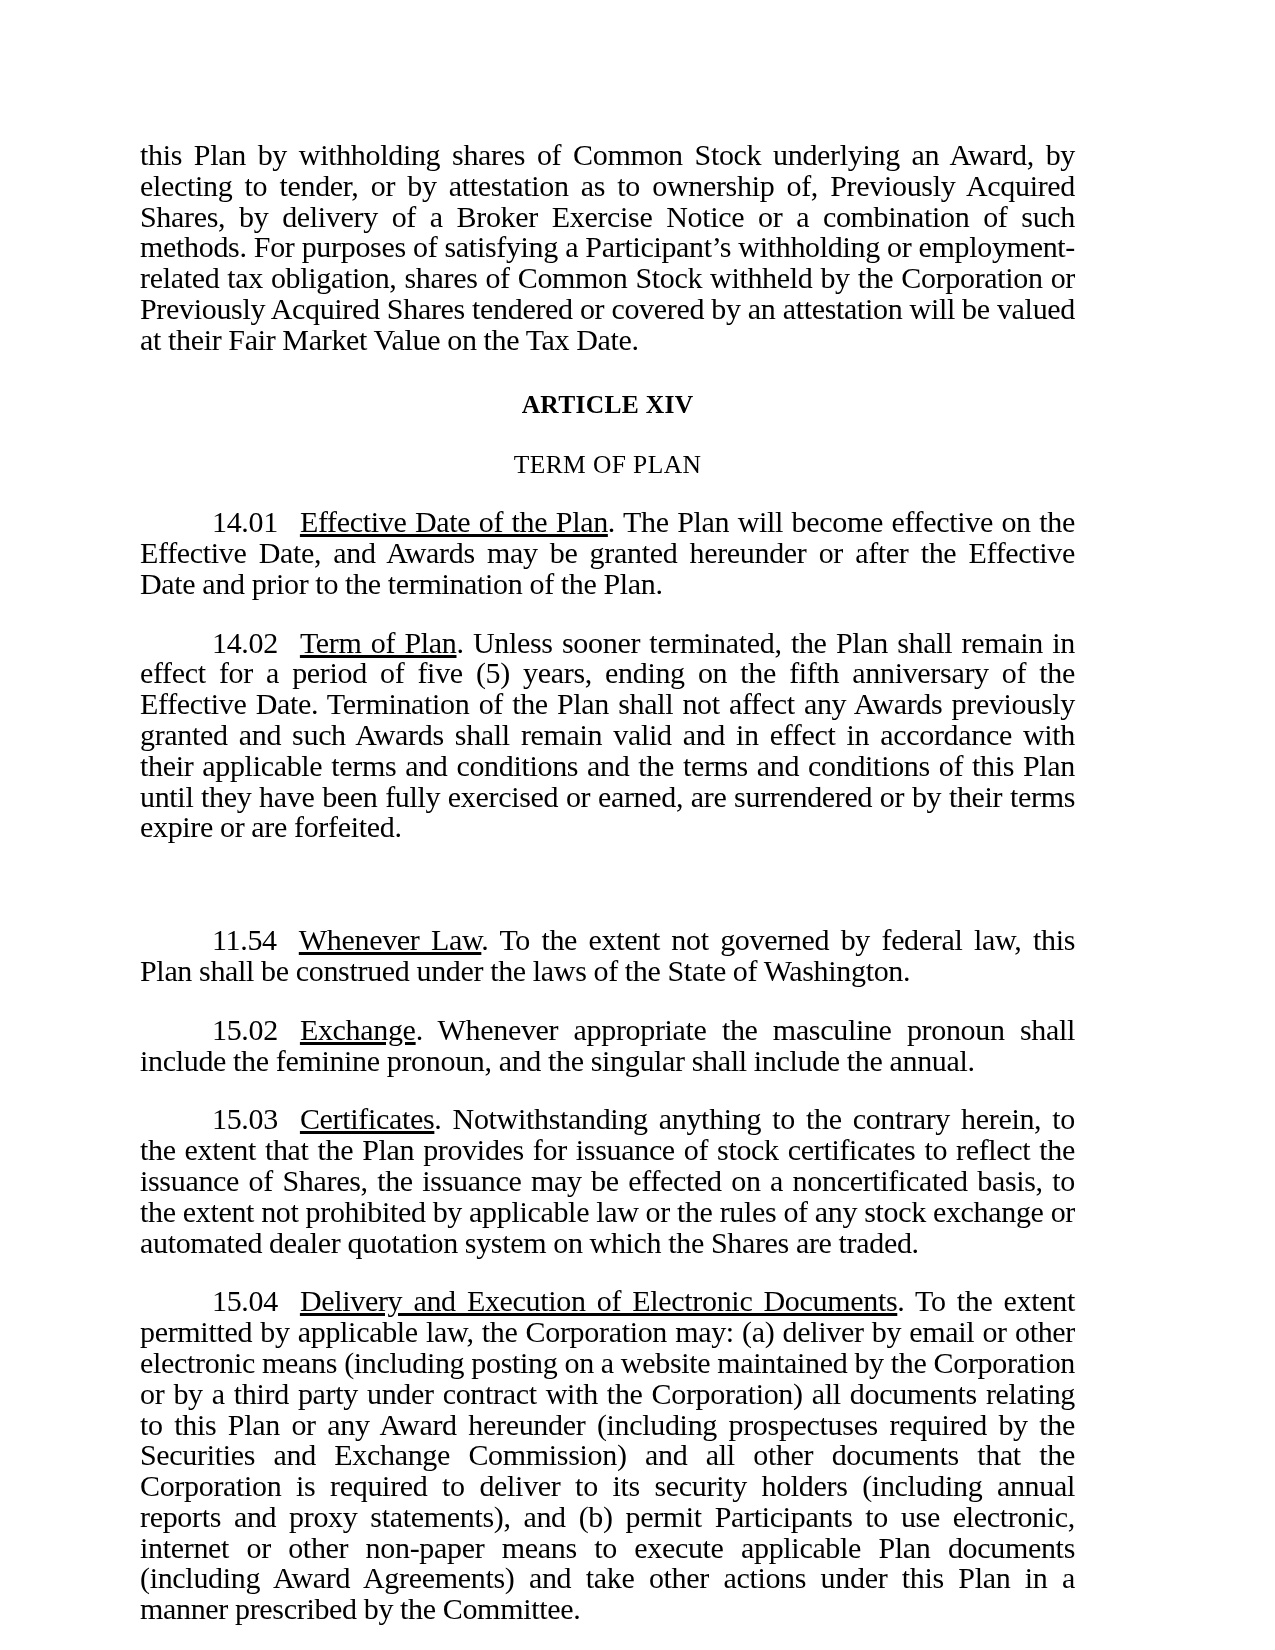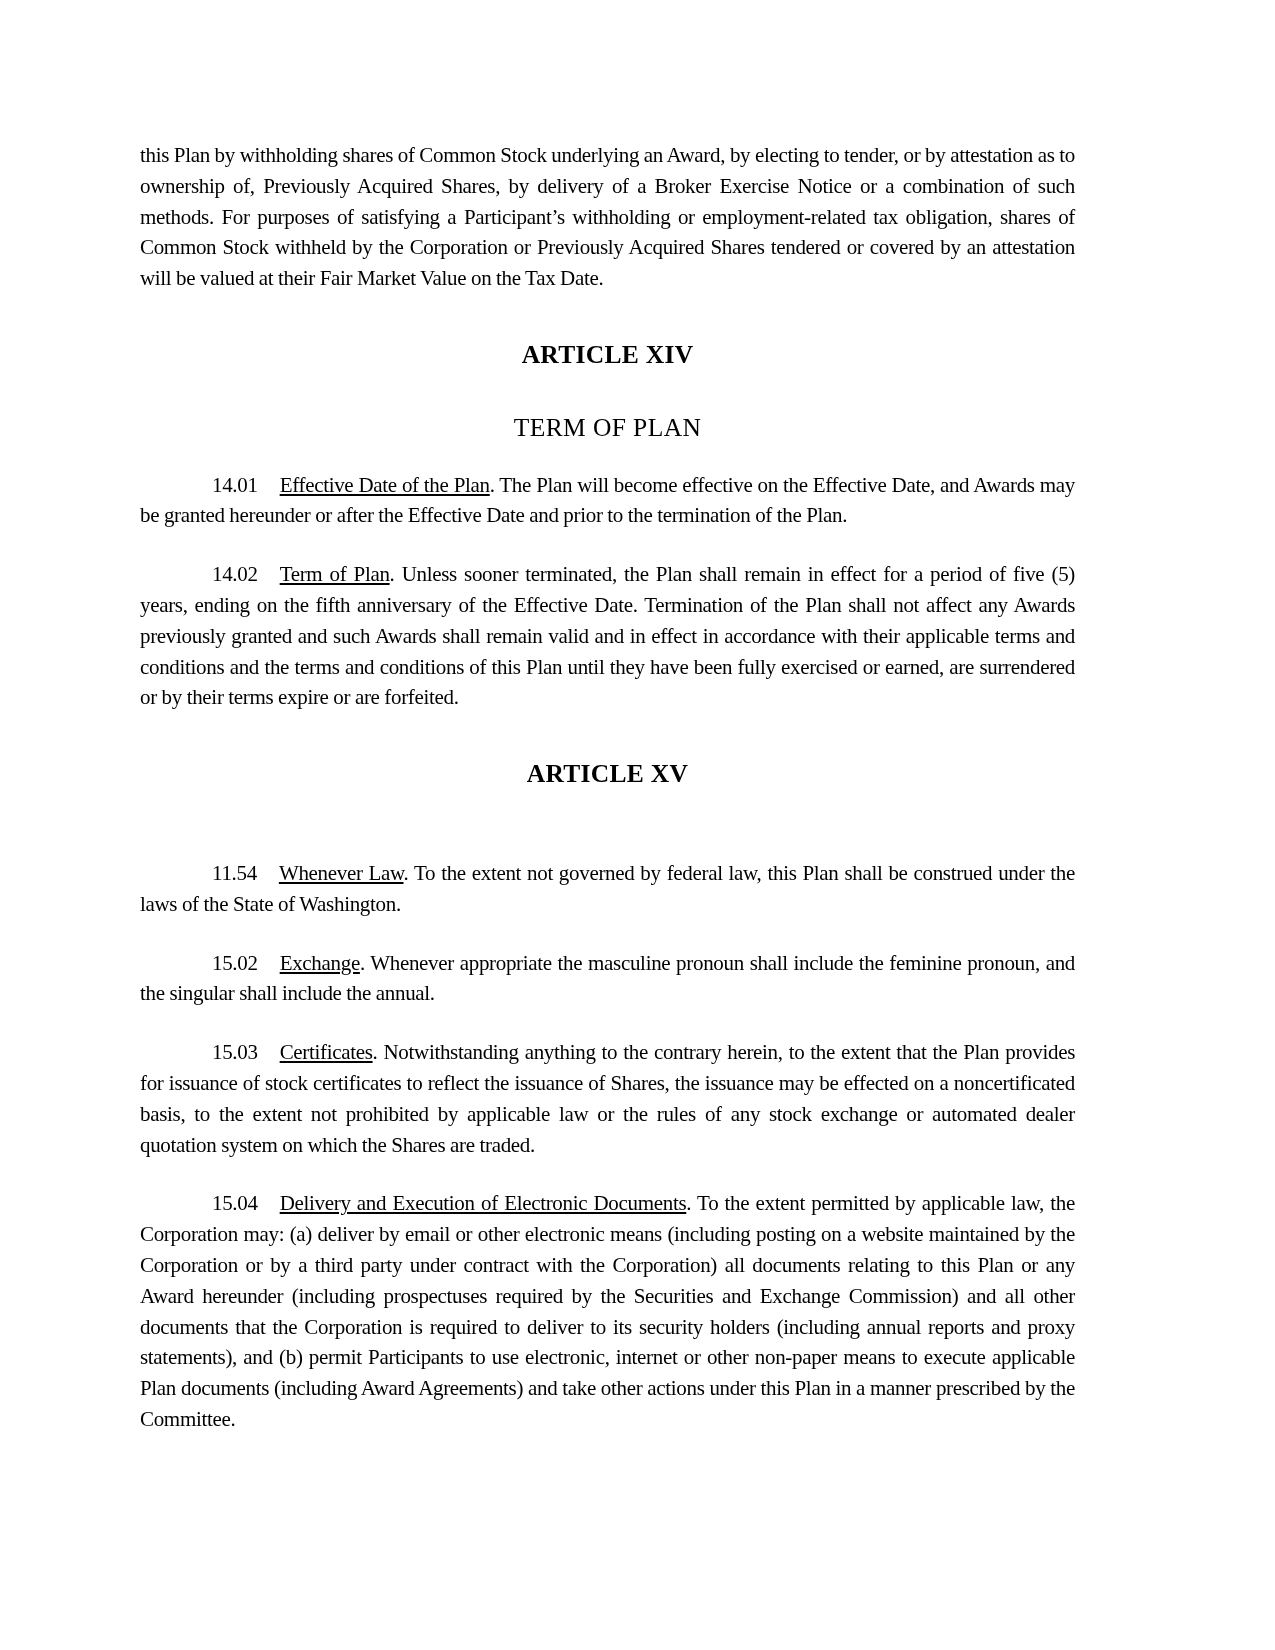--- a/index.html
+++ b/index.html
@@ -23,40 +23,40 @@
     box-sizing: border-box;
   }
   .content {
     position: absolute;
     left: 140px;
     top: 140px;
     width: 935px;
   }
   p.body-text {
     margin: 0 0 0 0;
-    font-size: 21px;
+    font-size: 30px;
     line-height: 30.8px;
     text-align: justify;
     text-justify: inter-word;
     letter-spacing: -0.32px;
     word-spacing: -0.2px;
     font-stretch: semi-condensed;
     transform-origin: left top;
   }
   p.indent {
     text-indent: 72px;
     font-family: Liberation Serif, serif;
   }
   .gap-para { height: 28px; }
   .gap-heading-top { height: 30px; }
   .gap-heading-mid { height: 26px; }
   .gap-heading-bottom { height: 26px; }
 
   h2.article-heading {
-    margin: 16px;
+    margin: 4px;
     font-size: 25.5px;
     line-height: 30.8px;
     font-weight: bold;
     text-align: center;
     letter-spacing: 0.3px;
   }
   .article-subtitle {
     margin: 0;
     font-size: 25.5px;
     line-height: 30.8px;
@@ -99,21 +99,20 @@
     </p>
 
     <div class="gap-para"></div>
 
     <p class="body-text indent">
       <span class="sec-num">14.02</span><span class="tab"></span><span class="sec-title">Term of Plan</span><span>.  Unless sooner terminated, the Plan shall remain in effect for a period of five (5) years, ending on the fifth anniversary of the Effective Date.  Termination of the Plan shall not affect any Awards previously granted and such Awards shall remain valid and in effect in accordance with their applicable terms and conditions and the terms and conditions of this Plan until they have been fully exercised or earned, are surrendered or by their terms expire or are forfeited.</span>
     </p>
 
     <div class="gap-heading-top"></div>
 
-    <h2 class="article-heading">ARTICLE XV</h2>
 
     <div class="gap-heading-mid"></div>
 
 
     <div class="gap-heading-bottom"></div>
 
     <p class="body-text indent">
       <span class="sec-num">11.54</span><span class="tab"></span><span class="sec-title">Whenever Law</span><span>.  To the extent not governed by federal law, this Plan shall be construed under the laws of the State of Washington.</span>
     </p>
 

